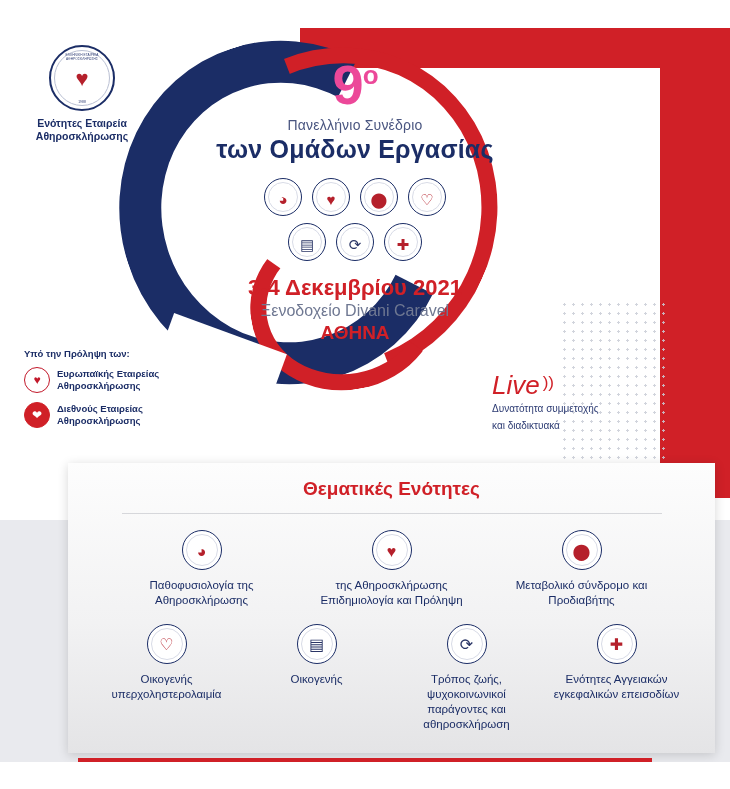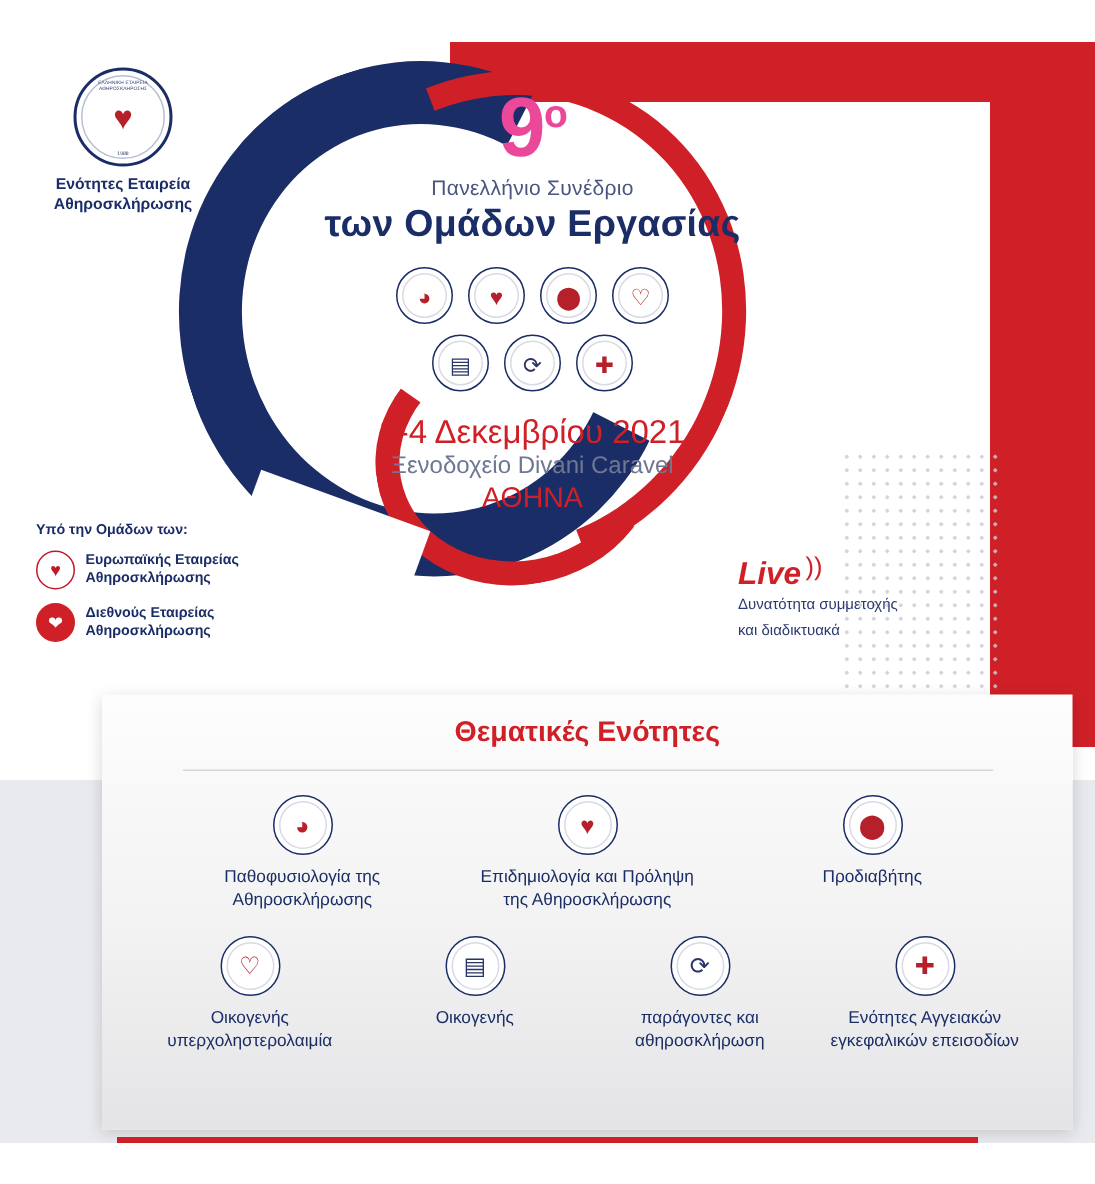--- a/index.html
+++ b/index.html
@@ -196,31 +196,31 @@
     transform: translate(-50%,-50%);
     font-size: 15px;
     line-height: 1;
     color: #b5202b;
   }
   .badge .glyph.dark { color: #2a3566; }
 
   .date-line {
     margin-top: 14px;
     font-size: 22px;
-    font-weight: normal;
+    font-weight: bold;
     color: #d02027;
   }
   .venue-line {
     font-size: 16px;
     color: #6f7892;
     margin-top: 1px;
   }
   .city-line {
     font-size: 19px;
-    font-weight: normal;
+    font-weight: bold;
     color: #d02027;
     margin-top: 2px;
   }
 
   
   .auspices {
     position: absolute;
     left: 24px; top: 348px;
     width: 175px;
   }
@@ -264,23 +264,23 @@
     line-height: 1.3;
   }
 
   
   .live-box {
     position: absolute;
     left: 492px; top: 372px;
     width: 160px;
   }
   .live-word {
-    font-size: 21px;
+    font-size: 26px;
     font-style: italic;
-    font-weight: bold;
+    font-weight: normal;
     color: #d02027;
     line-height: 1;
     display: inline-block;
   }
   .live-wifi {
     display: inline-block;
     margin-left: 3px;
     color: #d02027;
     font-size: 17px;
     transform: translateY(-6px);
@@ -440,21 +440,21 @@
           </div>
         </div>
       </div>
 
       <div class="date-line">3-4 Δεκεμβρίου 2021</div>
       <div class="venue-line">Ξενοδοχείο Divani Caravel</div>
       <div class="city-line">ΑΘΗΝΑ</div>
     </div>
 
     <div class="auspices">
-      <div class="auspices-title">Υπό την Ομάδων των:</div>
+      <div class="auspices-title">Υπό την Πρόληψη των:</div>
 
       <div class="ausp-item">
         <div class="ausp-logo">
             <span class="g">♥</span>
           </div>
         <div class="ausp-text">
           <div>Ευρωπαϊκής Εταιρείας</div>
           <div>Αθηροσκλήρωσης</div>
         </div>
       </div>
@@ -493,29 +493,30 @@
         </div>
         <div class="topic-label">Παθοφυσιολογία της</div>
         <div class="topic-label">Αθηροσκλήρωσης</div>
       </div>
 
       <div class="topic">
         <div class="topic-badge">
           <div class="inner-ring"></div>
           <div class="glyph">♥</div>
         </div>
+        <div class="topic-label">της Αθηροσκλήρωσης</div>
         <div class="topic-label">Επιδημιολογία και Πρόληψη</div>
-        <div class="topic-label">της Αθηροσκλήρωσης</div>
       </div>
 
       <div class="topic">
         <div class="topic-badge">
           <div class="inner-ring"></div>
           <div class="glyph">⬤</div>
         </div>
+        <div class="topic-label">Μεταβολικό σύνδρομο και</div>
         <div class="topic-label">Προδιαβήτης</div>
       </div>
     </div>
 
     <div class="topics-row row-2">
       <div class="topic">
         <div class="topic-badge">
           <div class="inner-ring"></div>
           <div class="glyph">♡</div>
         </div>
@@ -530,20 +531,21 @@
         </div>
         <div class="topic-label">Οικογενής</div>
         <div class="topic-label"></div>
       </div>
 
       <div class="topic">
         <div class="topic-badge">
           <div class="inner-ring"></div>
           <div class="glyph dark">⟳</div>
         </div>
+        <div class="topic-label">Τρόπος ζωής, ψυχοκοινωνικοί</div>
         <div class="topic-label">παράγοντες και αθηροσκλήρωση</div>
       </div>
 
       <div class="topic">
         <div class="topic-badge">
           <div class="inner-ring"></div>
           <div class="glyph">✚</div>
         </div>
         <div class="topic-label">Ενότητες Αγγειακών</div>
         <div class="topic-label">εγκεφαλικών επεισοδίων</div>

